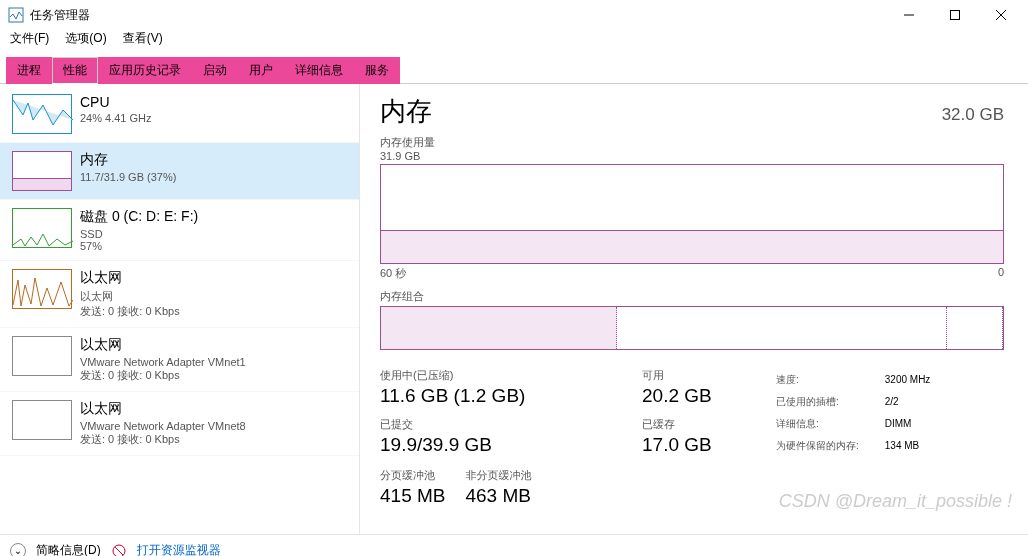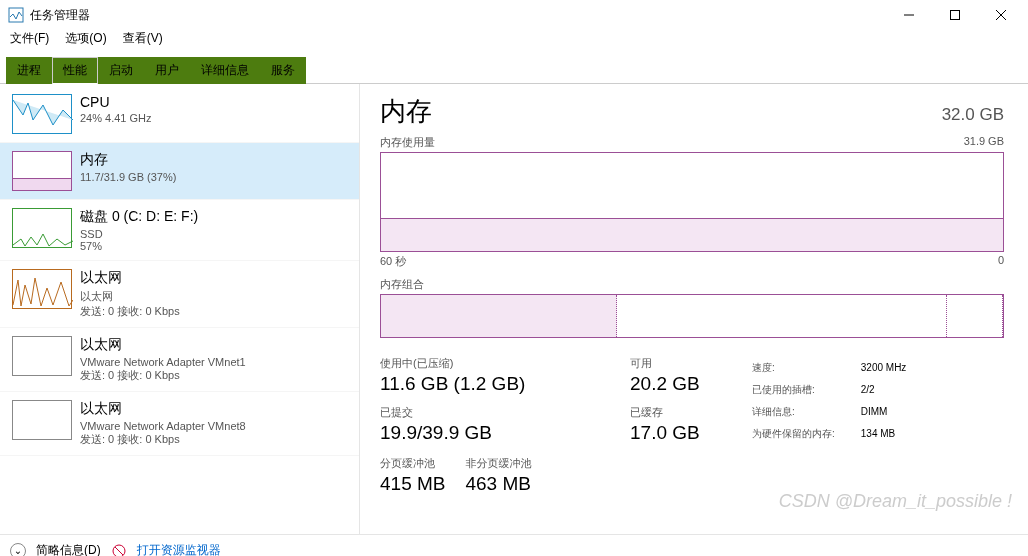--- a/index.html
+++ b/index.html
@@ -3,42 +3,42 @@
 <meta charset="utf-8">
 <style>
 * { margin: 0; padding: 0; box-sizing: border-box; font-family: "Microsoft YaHei", "Segoe UI", sans-serif; }
 body { background: #fff; width: 1028px; height: 556px; overflow: hidden; font-size: 12px; color: #000; }
 .titlebar { height: 30px; display: flex; align-items: center; padding: 0 4px 0 8px; }
 .titlebar .app-icon { width: 16px; height: 16px; margin-right: 6px; }
 .titlebar .title { flex: 1; font-size: 12px; }
 .titlebar .win-btn { width: 46px; height: 30px; display: flex; align-items: center; justify-content: center; }
 .menubar { height: 20px; padding: 0 10px; display: flex; gap: 16px; font-size: 12px; }
 .tabs { display: flex; border-bottom: 1px solid #ccc; padding: 0 6px; margin-top: 6px; }
-.tab { padding: 4px 10px; border: 1px solid transparent; position: relative; top: 1px; background: #4d7c0f; font-size: 12px; }
+.tab { padding: 4px 10px; border: 1px solid transparent; position: relative; top: 1px; background: #ec4899; font-size: 12px; }
 .tab.active { border: 1px solid #ccc; border-bottom: 1px solid #fff; }
 .content { display: flex; height: 450px; }
 .sidebar { width: 360px; border-right: 1px solid #e5e5e5; overflow-y: auto; padding-top: 2px; }
 .side-item { display: flex; padding: 8px 12px; gap: 8px; border-bottom: 1px solid #f5f5f5; }
 .side-item.selected { background: #d6ecfa; }
 .side-item .thumb { width: 60px; height: 40px; border: 1px solid #888; background: #fff; position: relative; }
 .side-item .info .name { font-size: 14px; margin-bottom: 2px; }
 .side-item .info .sub { font-size: 11px; color: #555; }
 .main { flex: 1; padding: 10px 24px 10px 20px; position: relative; }
 .main-header { display: flex; justify-content: space-between; align-items: baseline; }
 .main-header .title { font-size: 26px; font-weight: 400; }
 .main-header .cap { font-size: 17px; color: #555; }
-.chart-label { display: flex; justify-content: space-between; font-size: 11px; color: #555; margin-top: 6px; }
+.chart-label { display: flex; justify-content: space-between; font-size: 11px; color: #555; margin-top: 6px; flex-direction: column; }
 .mem-chart { height: 100px; border: 1px solid #9b4f96; background: #fff; margin-top: 2px; position: relative; }
 .mem-line { position: absolute; left: 0; right: 0; top: 65px; border-top: 1px solid #9b4f96; }
 .mem-fill { position: absolute; left: 0; right: 0; top: 65px; bottom: 0; background: #f4e6f3; }
 .axis { display: flex; justify-content: space-between; font-size: 11px; color: #555; margin-top: 2px; }
 .comp-label { font-size: 11px; color: #555; margin-top: 8px; }
 .comp-chart { height: 44px; border: 1px solid #9b4f96; margin-top: 2px; display: flex; }
 .comp-seg { border-right: 1px dotted #9b4f96; }
-.stats { display: flex; margin-top: 18px; gap: 0; }
+.stats { display: flex; margin-top: 18px; gap: 12px; }
 .stat-block { min-width: 120px; }
 .stat-block .label { font-size: 11px; color: #555; margin-bottom: 2px; }
 .stat-block .value { font-size: 19px; }
 .stats2 { display: flex; margin-top: 12px; gap: 20px; }
 .spec-table { font-size: 10px; line-height: 20px; }
 .spec-table td:first-child { color: #555; padding-right: 24px; }
 .footer { height: 32px; border-top: 1px solid #e5e5e5; display: flex; align-items: center; padding: 0 10px; gap: 10px; font-size: 12px; }
 .footer .chev { width: 16px; height: 16px; border: 1px solid #888; border-radius: 50%; display: flex; align-items: center; justify-content: center; font-size: 10px; }
 .footer .link { color: #0066cc; }
 .watermark { position: absolute; right: 16px; bottom: 44px; font-size: 18px; color: #ccc; font-style: italic; }
@@ -72,20 +72,21 @@
 
 <div class="menubar">
   <span>文件(F)</span>
   <span>选项(O)</span>
   <span>查看(V)</span>
 </div>
 
 <div class="tabs">
   <div class="tab">进程</div>
   <div class="tab active">性能</div>
+  <div class="tab">应用历史记录</div>
   <div class="tab">启动</div>
   <div class="tab">用户</div>
   <div class="tab">详细信息</div>
   <div class="tab">服务</div>
 </div>
 
 <div class="content">
   <div class="sidebar">
     <div class="side-item">
       <div class="thumb" style="border-color:#1e90c8"><svg width="60" height="40">

